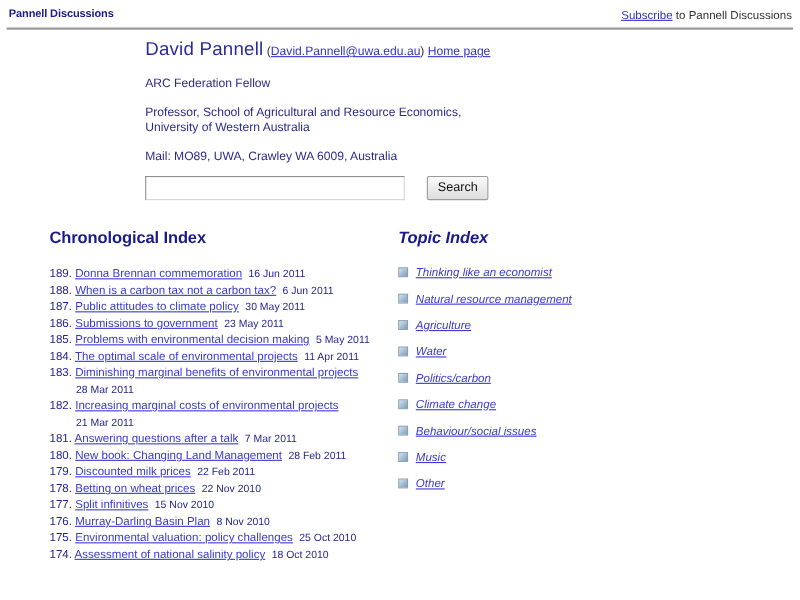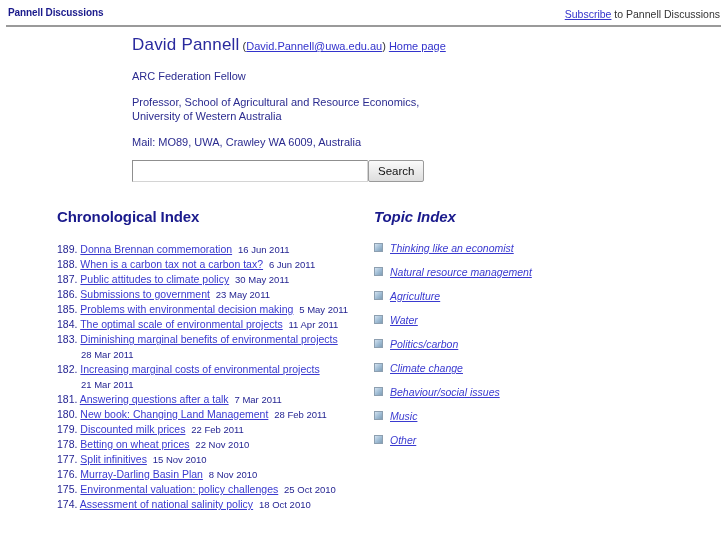--- a/index.html
+++ b/index.html
@@ -96,38 +96,37 @@
     padding: 2px 3px;
     border: 1px solid #8f8f8f;
     border-right-color: #d4d4d4;
     border-bottom-color: #d4d4d4;
     background: #ffffff;
     font-family: "Liberation Sans", sans-serif;
     font-size: 11px;
     outline: none;
   }
   .search-button {
-    margin-left: 0;
+    margin-left: 20px;
     height: 22px;
     padding: 0 9px;
     border: 1px solid #9a9a9a;
     border-radius: 2px;
     background: linear-gradient(to bottom, #fafafa 0%, #ececec 50%, #dedede 100%);
     font-family: "Liberation Sans", sans-serif;
     font-size: 11.5px;
     color: #111111;
     cursor: pointer;
   }
 
   
   .columns {
     margin-top: 26px;
     display: flex;
     align-items: flex-start;
-    padding-left: 12px;
   }
   .col-chrono {
     width: 355px;
     padding-left: 45px;
     box-sizing: border-box;
   }
   .col-topic {
     width: 330px;
     padding-left: 7px;
     box-sizing: border-box;

